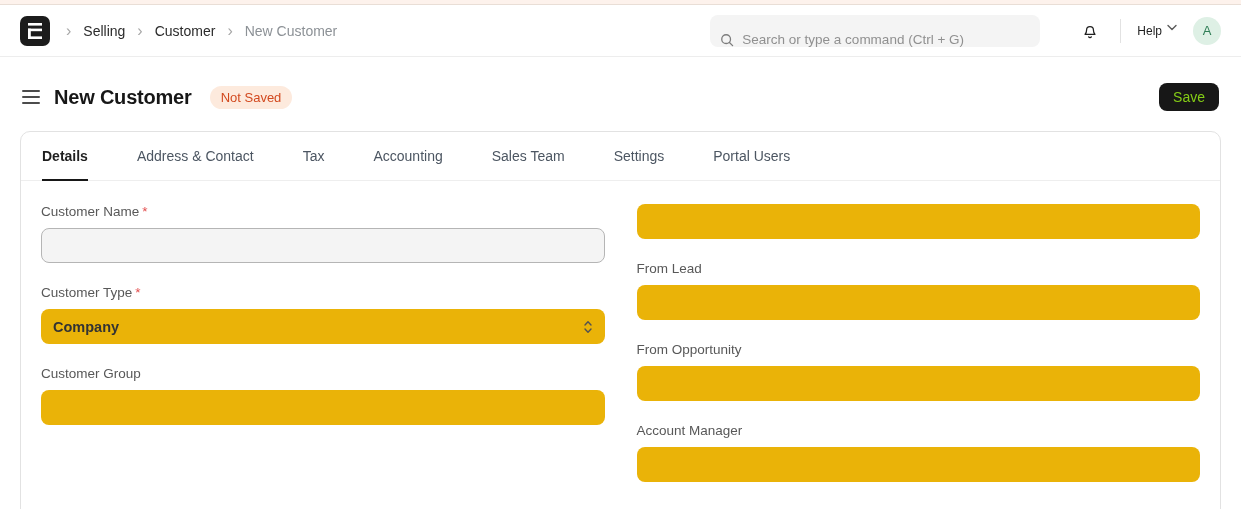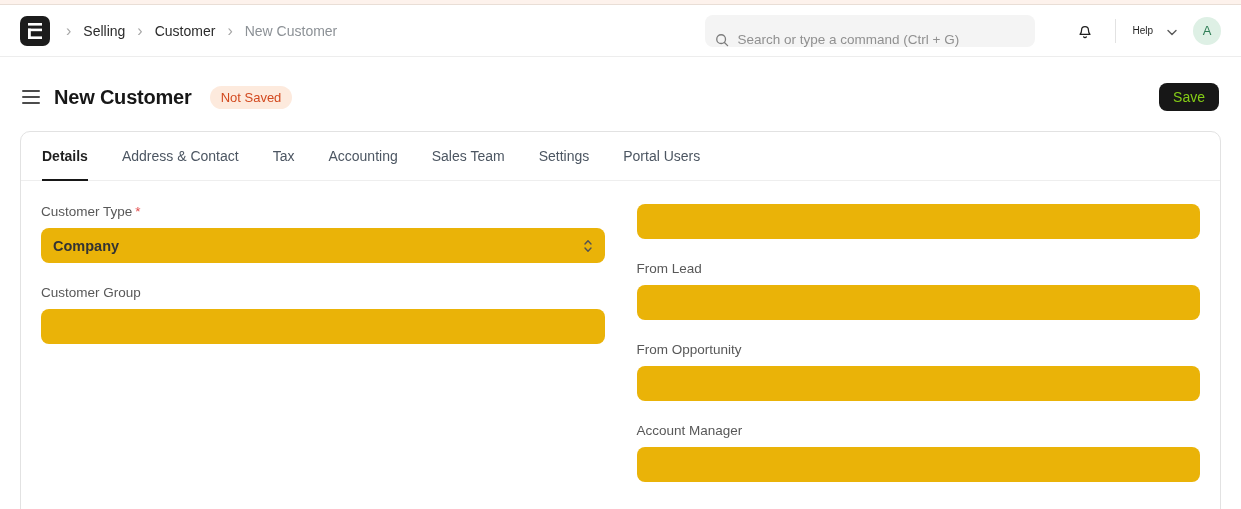--- a/index.html
+++ b/index.html
@@ -20,39 +20,39 @@
   .crumb.muted { color:#8c9196; font-weight:400; cursor:default; }
   .search-wrap { margin-left:auto; margin-right:36px; width:330px; height:32px;
     background:#f4f4f4; border-radius:8px; display:flex; align-items:flex-end;
     padding:0 10px; gap:8px; }
   .search-wrap input { border:none; outline:none; background:transparent; flex:1;
     font-size:13.5px; color:#3d3d3d; font-family:inherit; }
   .search-wrap input::placeholder { color:#909090; }
   .nav-right { display:flex; align-items:center; gap:16px; }
   .icon-btn { width:28px; height:28px; display:flex; align-items:center; justify-content:center; cursor:pointer; }
   .nav-divider { width:1px; height:24px; background:#e2e2e2; }
-  .help { display:flex; align-items:flex-end; gap:14px; font-size:10px; color:#1f1f1f; cursor:pointer; }
+  .help { display:flex; align-items:flex-start; gap:5px; font-size:12px; color:#1f1f1f; cursor:pointer; }
   .avatar { width:28px; height:28px; border-radius:50%; background:#def0e5;
     color:#2f7e56; font-size:13px; font-weight:500; display:flex; align-items:center;
     justify-content:center; cursor:pointer; }
 
   
   .page-head { display:flex; align-items:center; padding:26px 22px 20px 22px; }
   .menu-btn { width:18px; display:flex; flex-direction:column; gap:4px; cursor:pointer; margin-right:14px; }
   .menu-btn span { display:block; height:1.8px; background:#4c4c4c; border-radius:1px; }
   .page-title { font-size:20px; font-weight:700; letter-spacing:-0.2px; color:#171717; }
   .status-badge { margin-left:18px; font-size:13px; padding:4px 11px; border-radius:999px;
     background:#fdeadd; color:#d2491f; }
   .save-btn { margin-left:auto; background:#171717; color:#84cc16; border:none;
     font-family:inherit; font-size:14px; padding:6px 14px; border-radius:8px; cursor:pointer; }
 
   
   .card { margin:0 20px; border:1px solid #e2e2e2; border-radius:10px; height:420px;
     background:#fff; overflow:hidden; }
-  .tabs { display:flex; gap:34px; padding:0 21px; height:49px; align-items:center;
+  .tabs { display:flex; gap:49px; padding:0 21px; height:49px; align-items:center;
     border-bottom:1px solid #eeeeee; }
   .tab { font-size:14px; color:#4c5662; cursor:pointer; position:relative;
     height:100%; display:flex; align-items:center; }
   .tab.active { color:#1f1f1f; font-weight:700; }
   .tab.active::after { content:""; position:absolute; left:0; right:0; bottom:-1px;
     height:2px; background:#171717; }
 
   .form-body { display:grid; grid-template-columns:1fr 1fr; column-gap:32px; padding:23px 20px; }
   .field { margin-bottom:22px; }
   .field-label { font-size:13.5px; color:#585858; margin-bottom:9px; }
@@ -132,20 +132,26 @@
     <div class="tab">Sales Team</div>
     <div class="tab">Settings</div>
     <div class="tab">Portal Users</div>
   </div>
 
   <div class="form-body">
 
     <div>
       <div class="field">
         <div class="field-label">
+          <span>Customer Name</span><span class="req">*</span>
+        </div>
+        <input class="ctrl focused" type="text" style="">
+      </div>
+      <div class="field">
+        <div class="field-label">
           <span>Customer Type</span><span class="req">*</span>
         </div>
         <div class="ctrl select-ctrl">
           <span class="select-value">Company</span>
           <svg width="10" height="14" viewBox="0 0 10 14">
             <polyline points="2,5 5,1.8 8,5" fill="none" stroke="#525252" stroke-width="1.4" stroke-linecap="round" stroke-linejoin="round"></polyline>
             <polyline points="2,9 5,12.2 8,9" fill="none" stroke="#525252" stroke-width="1.4" stroke-linecap="round" stroke-linejoin="round"></polyline>
           </svg>
         </div>
       </div>

